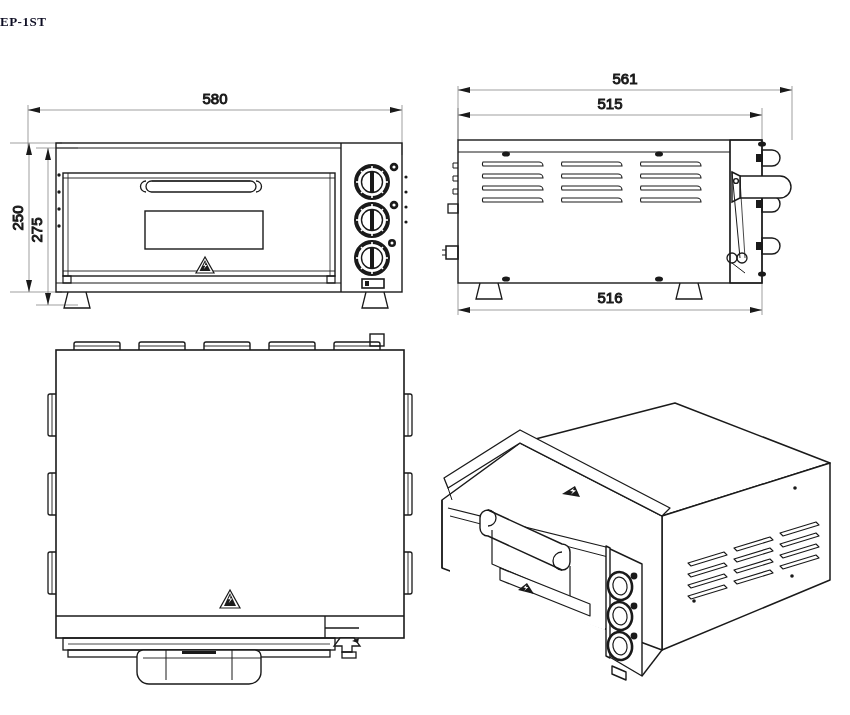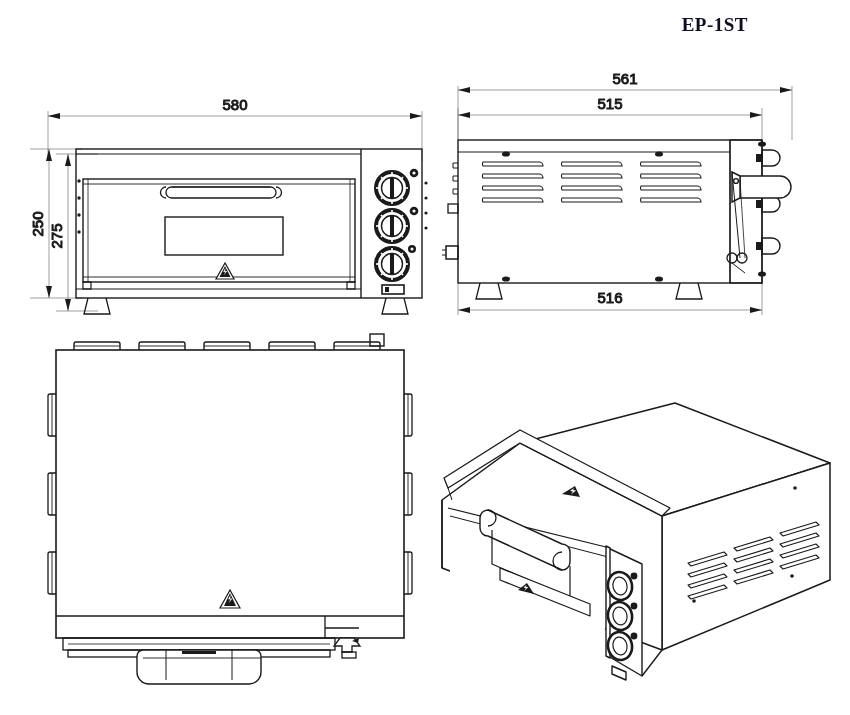--- a/index.html
+++ b/index.html
@@ -6,42 +6,42 @@
   body{
     width:850px;height:715px;
     background:#ffffff;
     font-family:"Liberation Sans", sans-serif;
     position:relative;
     overflow:hidden;
   }
   #page-title{
     position:absolute;
     top:14px;left:0;width:748px;
-    text-align:right;
+    text-align:left;
     font-family:"Liberation Serif", serif;
     font-weight:bold;
-    font-size:19px;
+    font-size:13px;
     color:#0d0d23;
     letter-spacing:.5px;
   }
   .view{position:absolute;}
   .dim-label{
     font-family:"Liberation Sans", sans-serif;
     font-size:15px;
     fill:#1a1a1a;
     text-anchor:middle;
   }
   svg{display:block;overflow:visible;}
 </style>
 </head>
 <body>
 
 <div id="page-title">EP-1ST</div>
 
-<div class="view" style="left:0px;top:86px;padding-left:20px;">
+<div class="view" style="left:0px;top:80px;">
 <svg width="430" height="245" viewBox="0 0 430 245">
   <g fill="none" stroke="#1a1a1a" stroke-width="1" stroke-linejoin="miter">
 
     <g>
       <line x1="28" y1="25" x2="28" y2="75" stroke="#777" stroke-width=".7"></line>
       <line x1="402" y1="25" x2="402" y2="75" stroke="#777" stroke-width=".7"></line>
       <line x1="28" y1="30" x2="402" y2="30" stroke="#777" stroke-width=".7"></line>
       <path d="M28,30 L40,27 L40,33 Z" fill="#1a1a1a" stroke="none"></path>
       <path d="M402,30 L390,27 L390,33 Z" fill="#1a1a1a" stroke="none"></path>
       <text class="dim-label" x="215" y="24">580</text>

